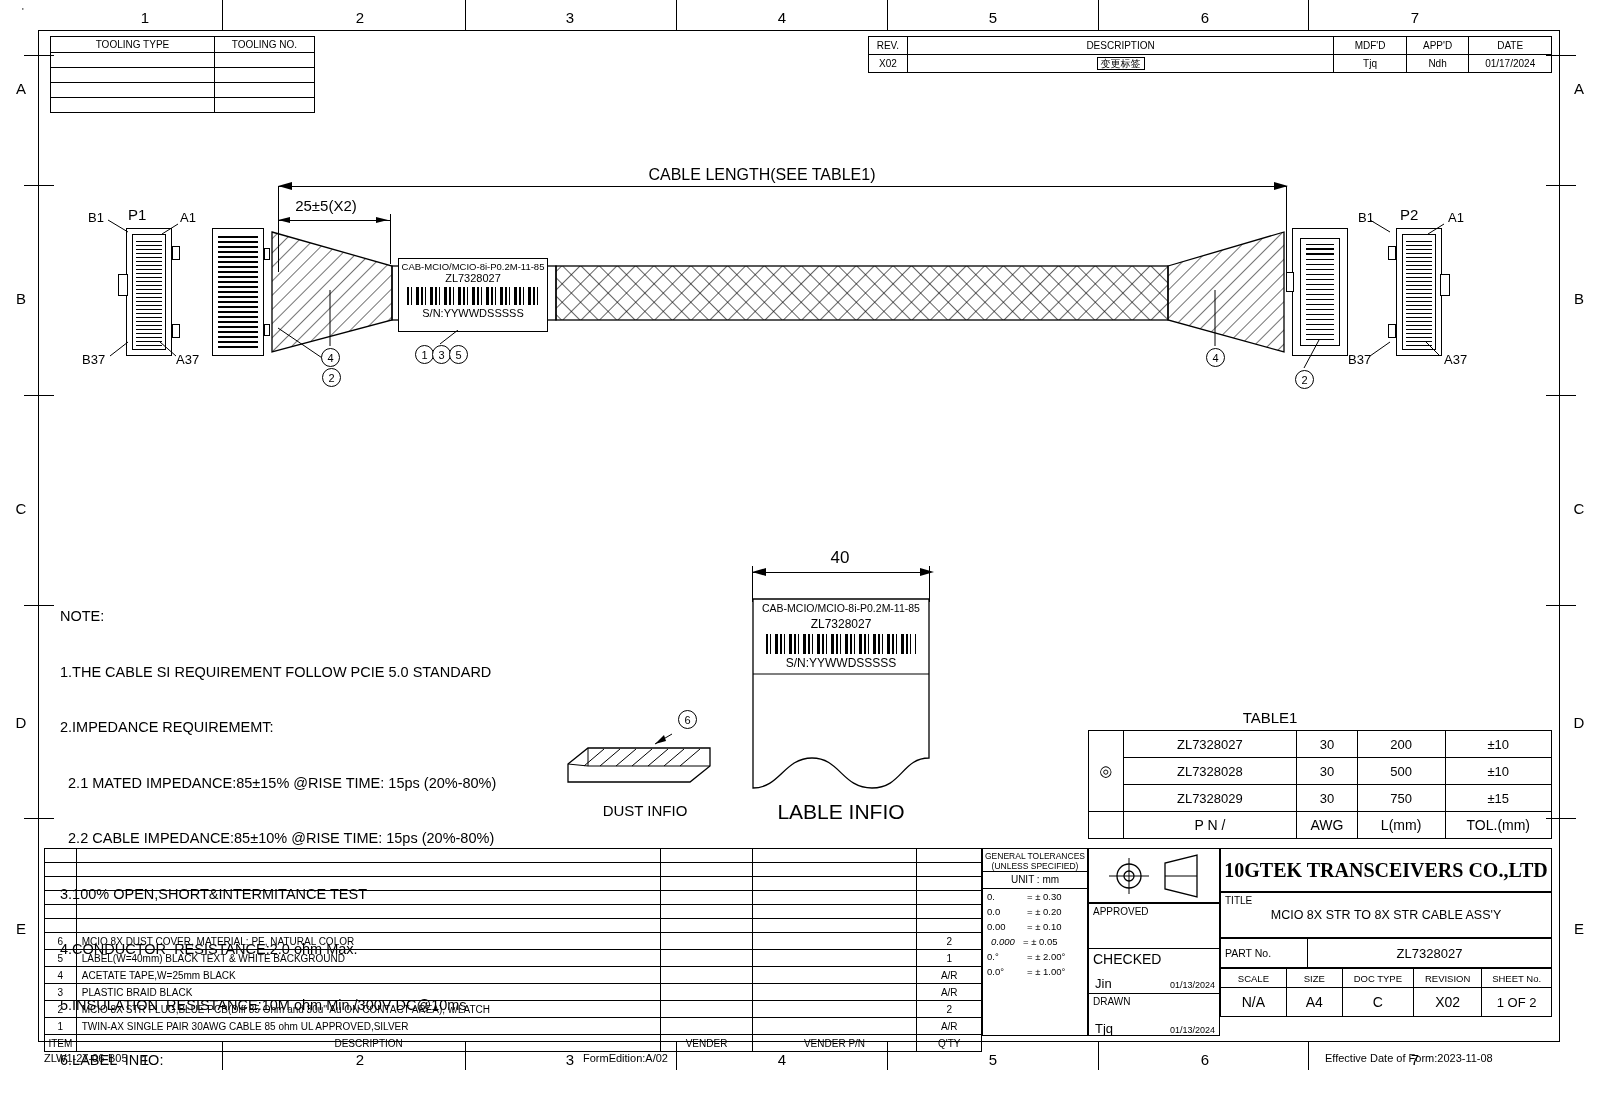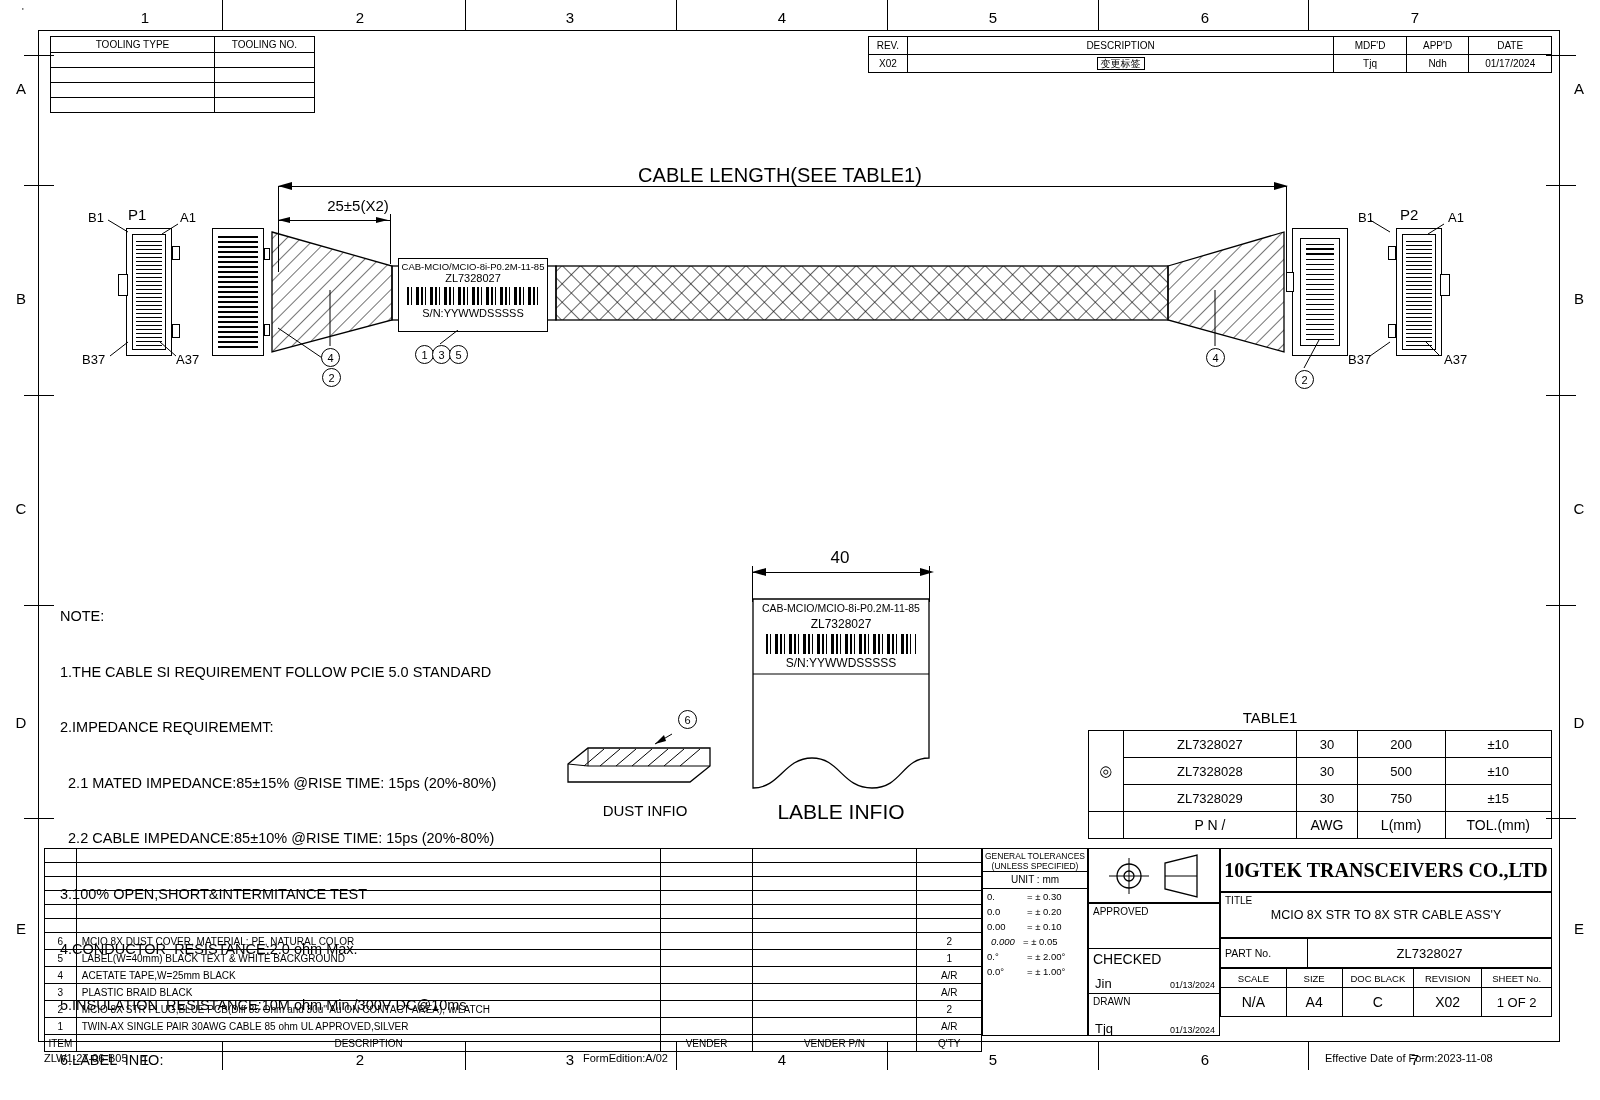--- a/index.html
+++ b/index.html
@@ -125,31 +125,31 @@
     <tr>
       <td style="height:17px;">X02</td>
       <td><span style="border:1px solid #000;padding:0 3px;font-size:10px;">变更标签</span></td>
       <td>Tjq</td>
       <td>Ndh</td>
       <td>01/17/2024</td>
     </tr>
   </tbody>
     </table>
 
-  <div class="abs ctr" style="left:600px;top:165px;width:360px;height:20px;font-size:20px;">CABLE LENGTH(SEE TABLE1)</div>
+  <div class="abs ctr" style="left:582px;top:165px;width:360px;height:20px;font-size:16px;">CABLE LENGTH(SEE TABLE1)</div>
   <div class="dimline" style="left:278px;top:186px;width:1008px;"></div>
   <div class="vline" style="left:278px;top:186px;height:86px;"></div>
   <div class="vline" style="left:1286px;top:186px;height:86px;"></div>
 
   <svg class="abs" style="left:270px;top:180px;" width="1026" height="14">
     <polygon points="8,6 22,2 22,10" fill="#000"></polygon>
     <polygon points="1018,6 1004,2 1004,10" fill="#000"></polygon>
   </svg>
 
-  <div class="abs ctr" style="left:308px;top:196px;width:100px;height:18px;font-size:15px;">25±5(X2)</div>
+  <div class="abs ctr" style="left:276px;top:196px;width:100px;height:18px;font-size:15px;">25±5(X2)</div>
   <div class="dimline" style="left:278px;top:220px;width:112px;"></div>
   <div class="vline" style="left:390px;top:214px;height:50px;"></div>
   <svg class="abs" style="left:274px;top:214px;" width="120" height="13">
     <polygon points="4,6 16,3 16,9" fill="#000"></polygon>
     <polygon points="114,6 102,3 102,9" fill="#000"></polygon>
   </svg>
 
   <div class="abs" style="left:118px;top:228px;width:62px;height:128px;">
     <div class="abs bd" style="left:8px;top:0;width:46px;height:128px;background:#fff;"></div>
     <div class="abs bd" style="left:14px;top:6px;width:34px;height:116px;"></div>
@@ -519,21 +519,21 @@
   </div>
   <div class="abs bd" style="left:1220px;top:938px;width:332px;height:30px;display:flex;align-items:center;">
     <span style="font-size:10.5px;padding-left:4px;width:82px;border-right:1px solid #000;height:100%;display:flex;align-items:center;">PART No.</span>
     <span style="flex:1;text-align:center;font-size:13px;">ZL7328027</span>
   </div>
   <table class="abs" style="left:1220px;top:968px;width:332px;">
     <tbody>
         <tr>
       <td style="width:66px;height:18px;font-size:9.5px;">SCALE</td>
       <td style="width:56px;font-size:9.5px;">SIZE</td>
-      <td style="width:72px;font-size:9.5px;">DOC BLACK</td>
+      <td style="width:72px;font-size:9.5px;">DOC TYPE</td>
       <td style="width:68px;font-size:9.5px;">REVISION</td>
       <td style="width:70px;font-size:9.5px;">SHEET No.</td>
     </tr>
     <tr>
       <td style="height:28px;font-size:14px;">N/A</td>
       <td style="font-size:14px;">A4</td>
       <td style="font-size:14px;">C</td>
       <td style="font-size:14px;">X02</td>
       <td style="font-size:13px;">1 OF 2</td>
     </tr>

